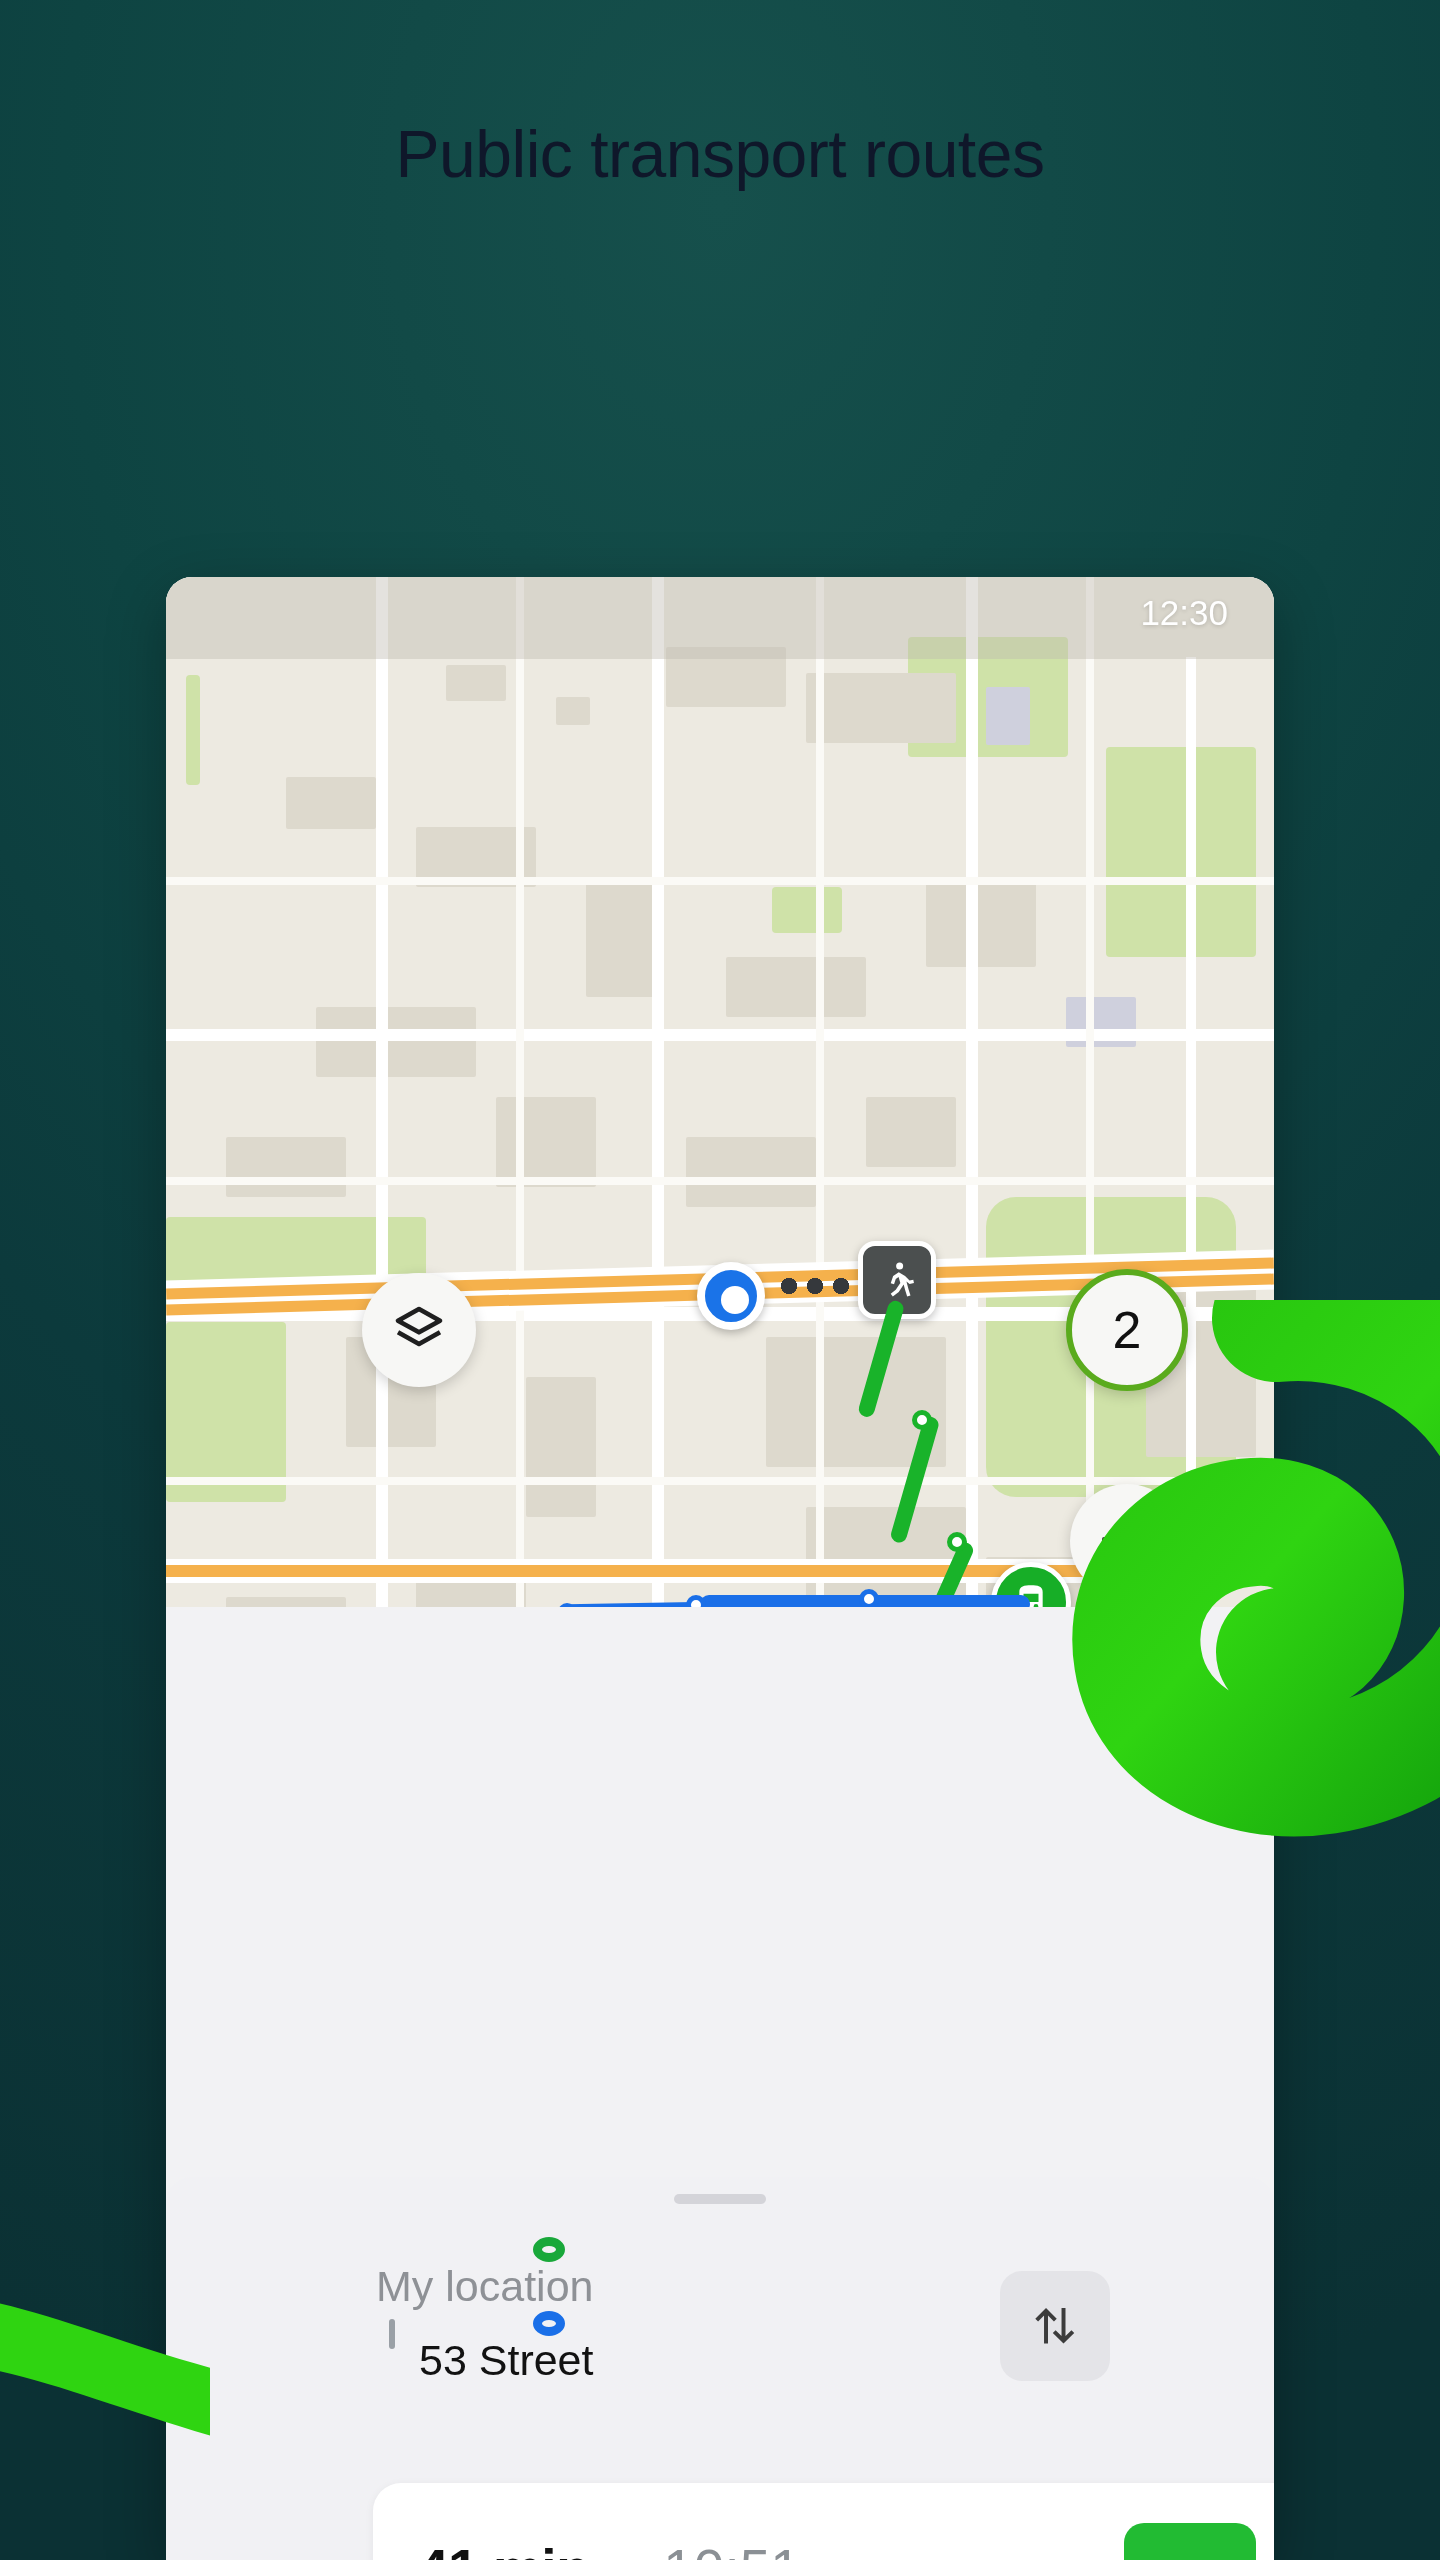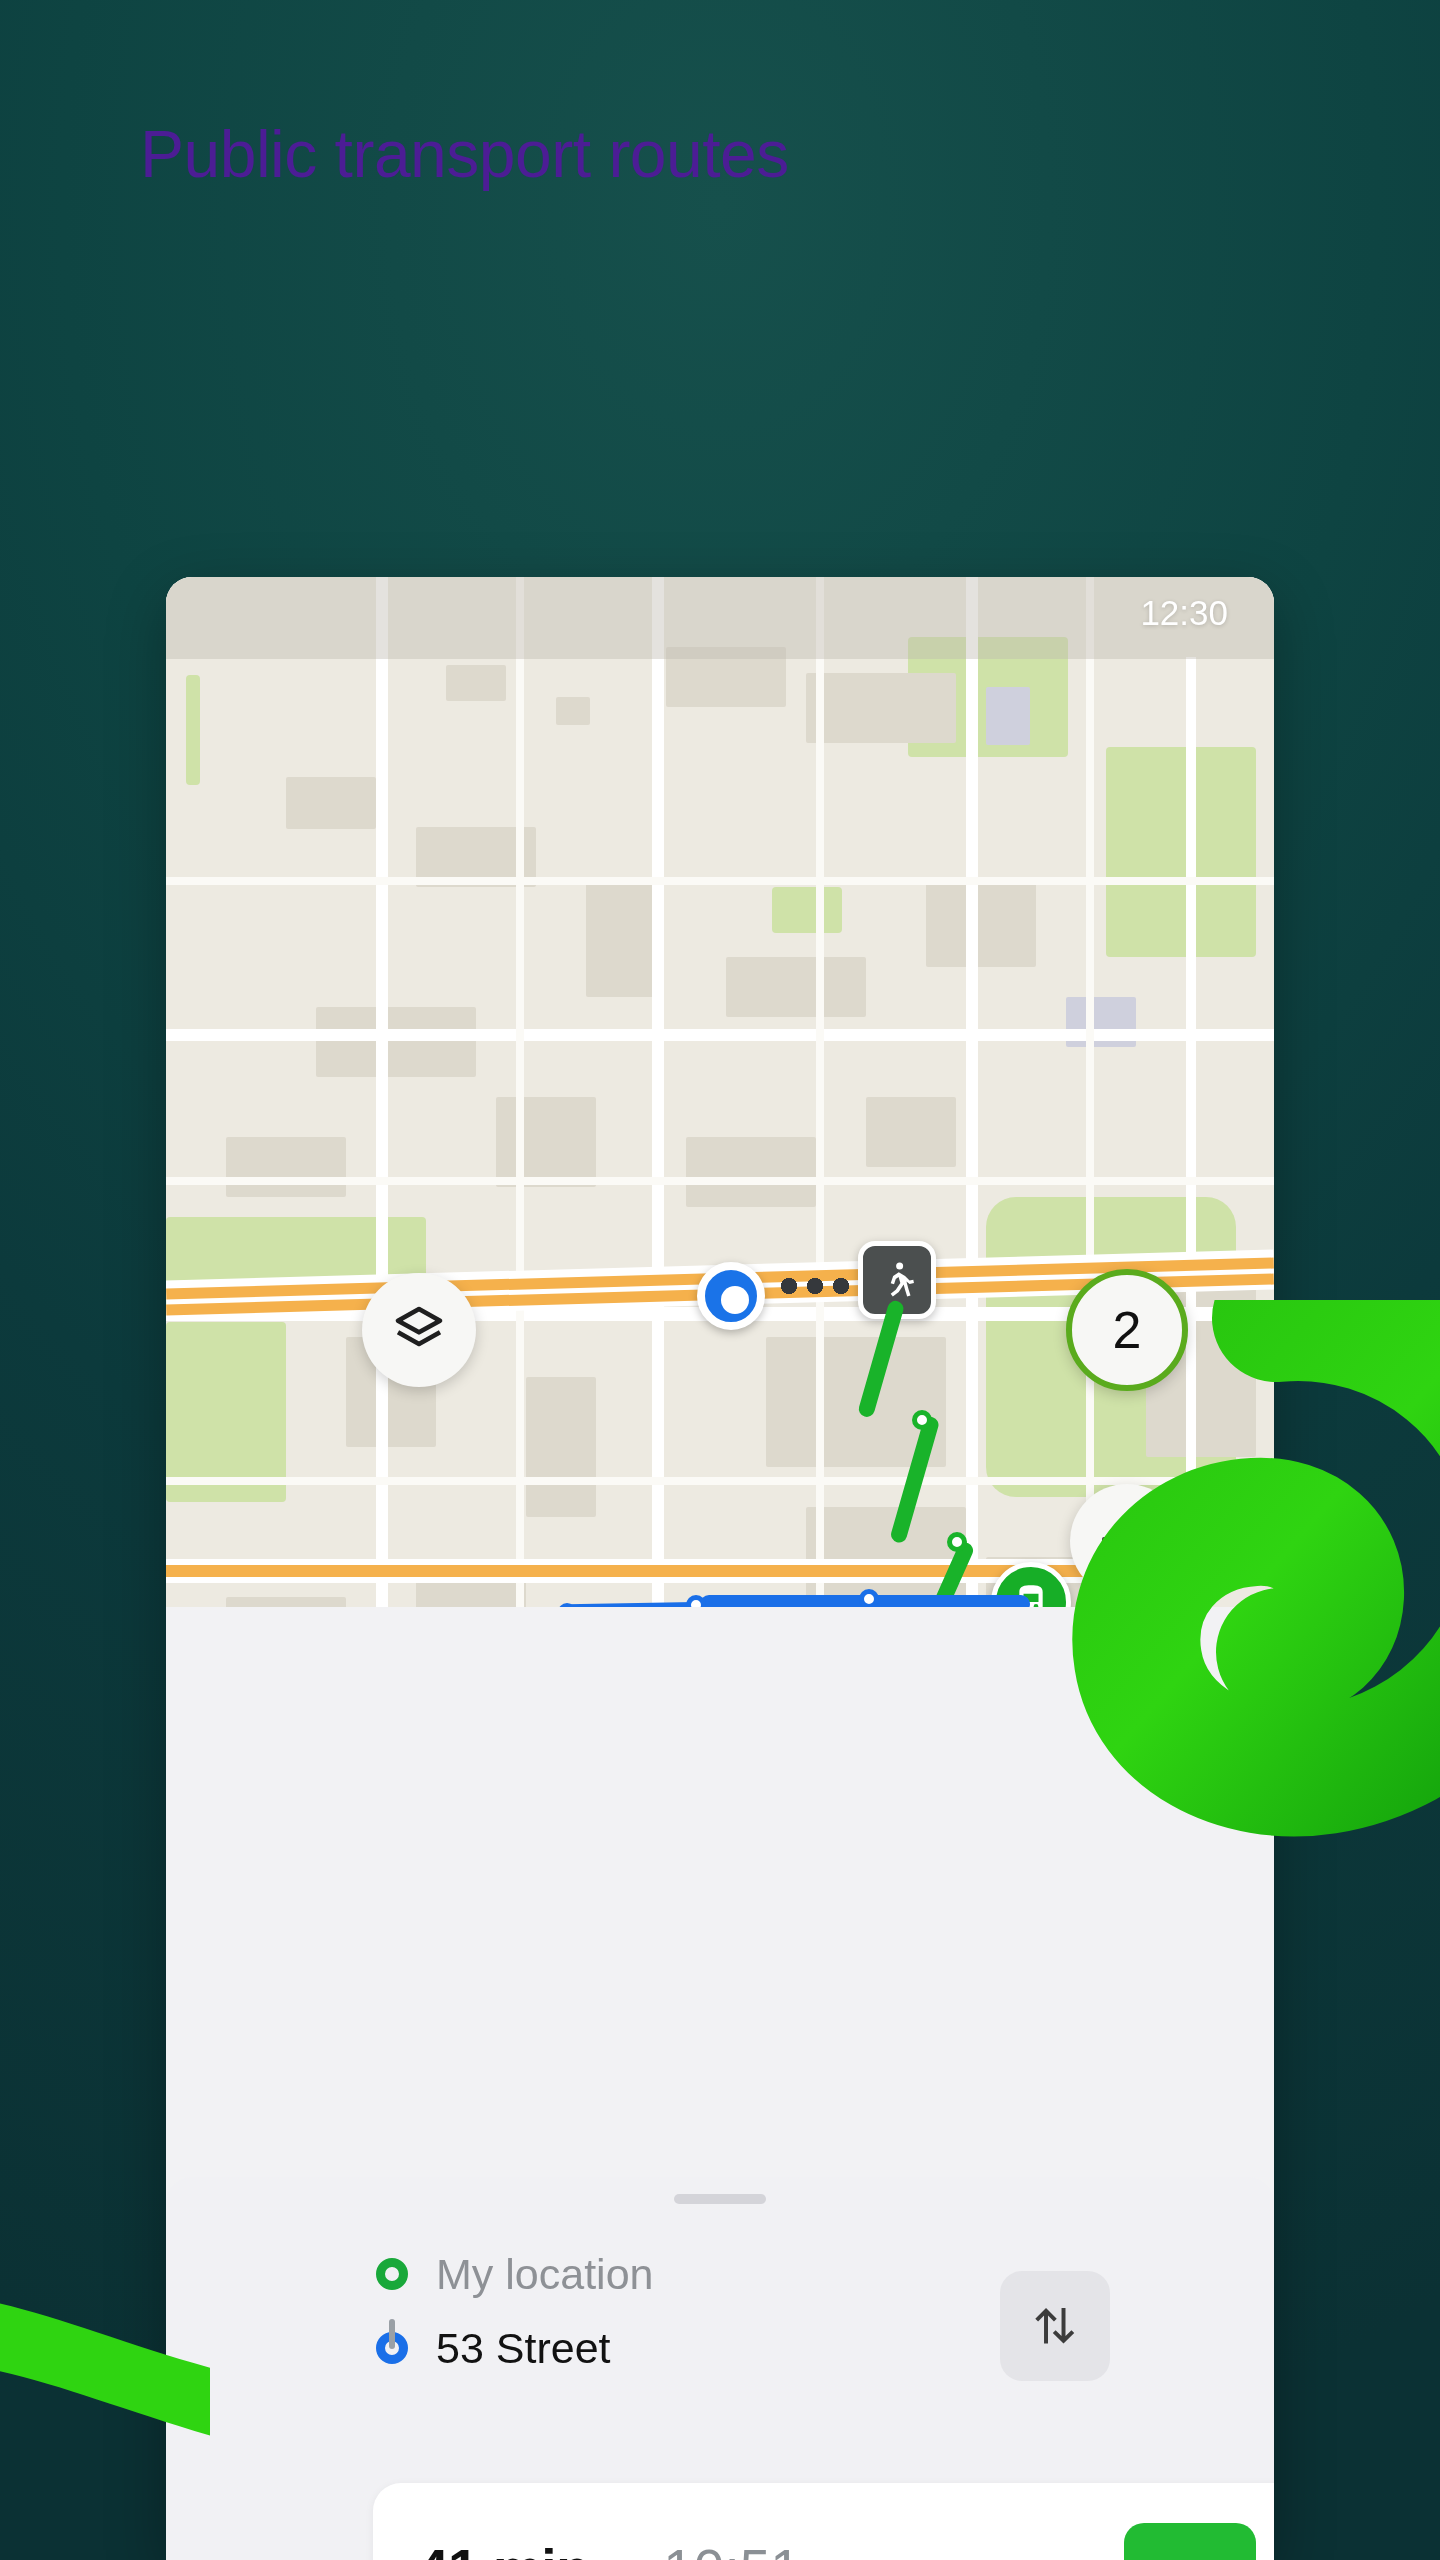--- a/index.html
+++ b/index.html
@@ -10,21 +10,22 @@
   }
   body {
     background: radial-gradient(120% 90% at 50% 8%, #16504c 0%, #0e4442 38%, #0c3a3c 62%, #0b3134 100%);
     position: relative;
   }
 
   
   .headline {
     position: absolute;
     top: 118px; left: 0; right: 0;
-    color: #4c1d95;
+    text-align: center;
+    color: #0f172a;
     font-size: 66px;
     line-height: 1.1;
     font-weight: 400;
     letter-spacing: -0.5px;
     padding: 0 140px;
   }
 
   
   .phone {
     position: absolute;
@@ -110,21 +111,21 @@
   
   .sheet {
     position:absolute; left:0; top:1600px; width:1108px; height:960px;
     background:#f1f1f4; border-radius:26px 26px 0 0;
   }
   .grabber {
     position:absolute; left:50%; transform:translateX(-50%); top:17px;
     width:92px; height:10px; border-radius:6px; background:#d4d4d9;
   }
   .endpoints { position:absolute; left:210px; top:60px; }
-  .ep-row { display:flex; align-items:center; height:74px; }
+  .ep-row { display:flex; align-items:flex-end; height:74px;flex-direction:column; }
   .ep-dot { width:32px;height:32px;border-radius:50%;border:9px solid #19a83a;background:#f1f1f4;margin-right:28px; }
   .ep-dot.b { border-color:#1a6fe8; }
   .ep-line { position:absolute; left:13px; top:82px; width:6px; height:30px; background:#9aa0a6; border-radius:3px;}
   .ep-text { font-size:43px; color:#8e9196; }
   .ep-text.strong { color:#121212; }
   .swap-btn {
     position:absolute; right:164px; top:94px; width:110px; height:110px;
     background:#e4e4e8; border-radius:22px; display:flex;align-items:center;justify-content:center;
   }
 

